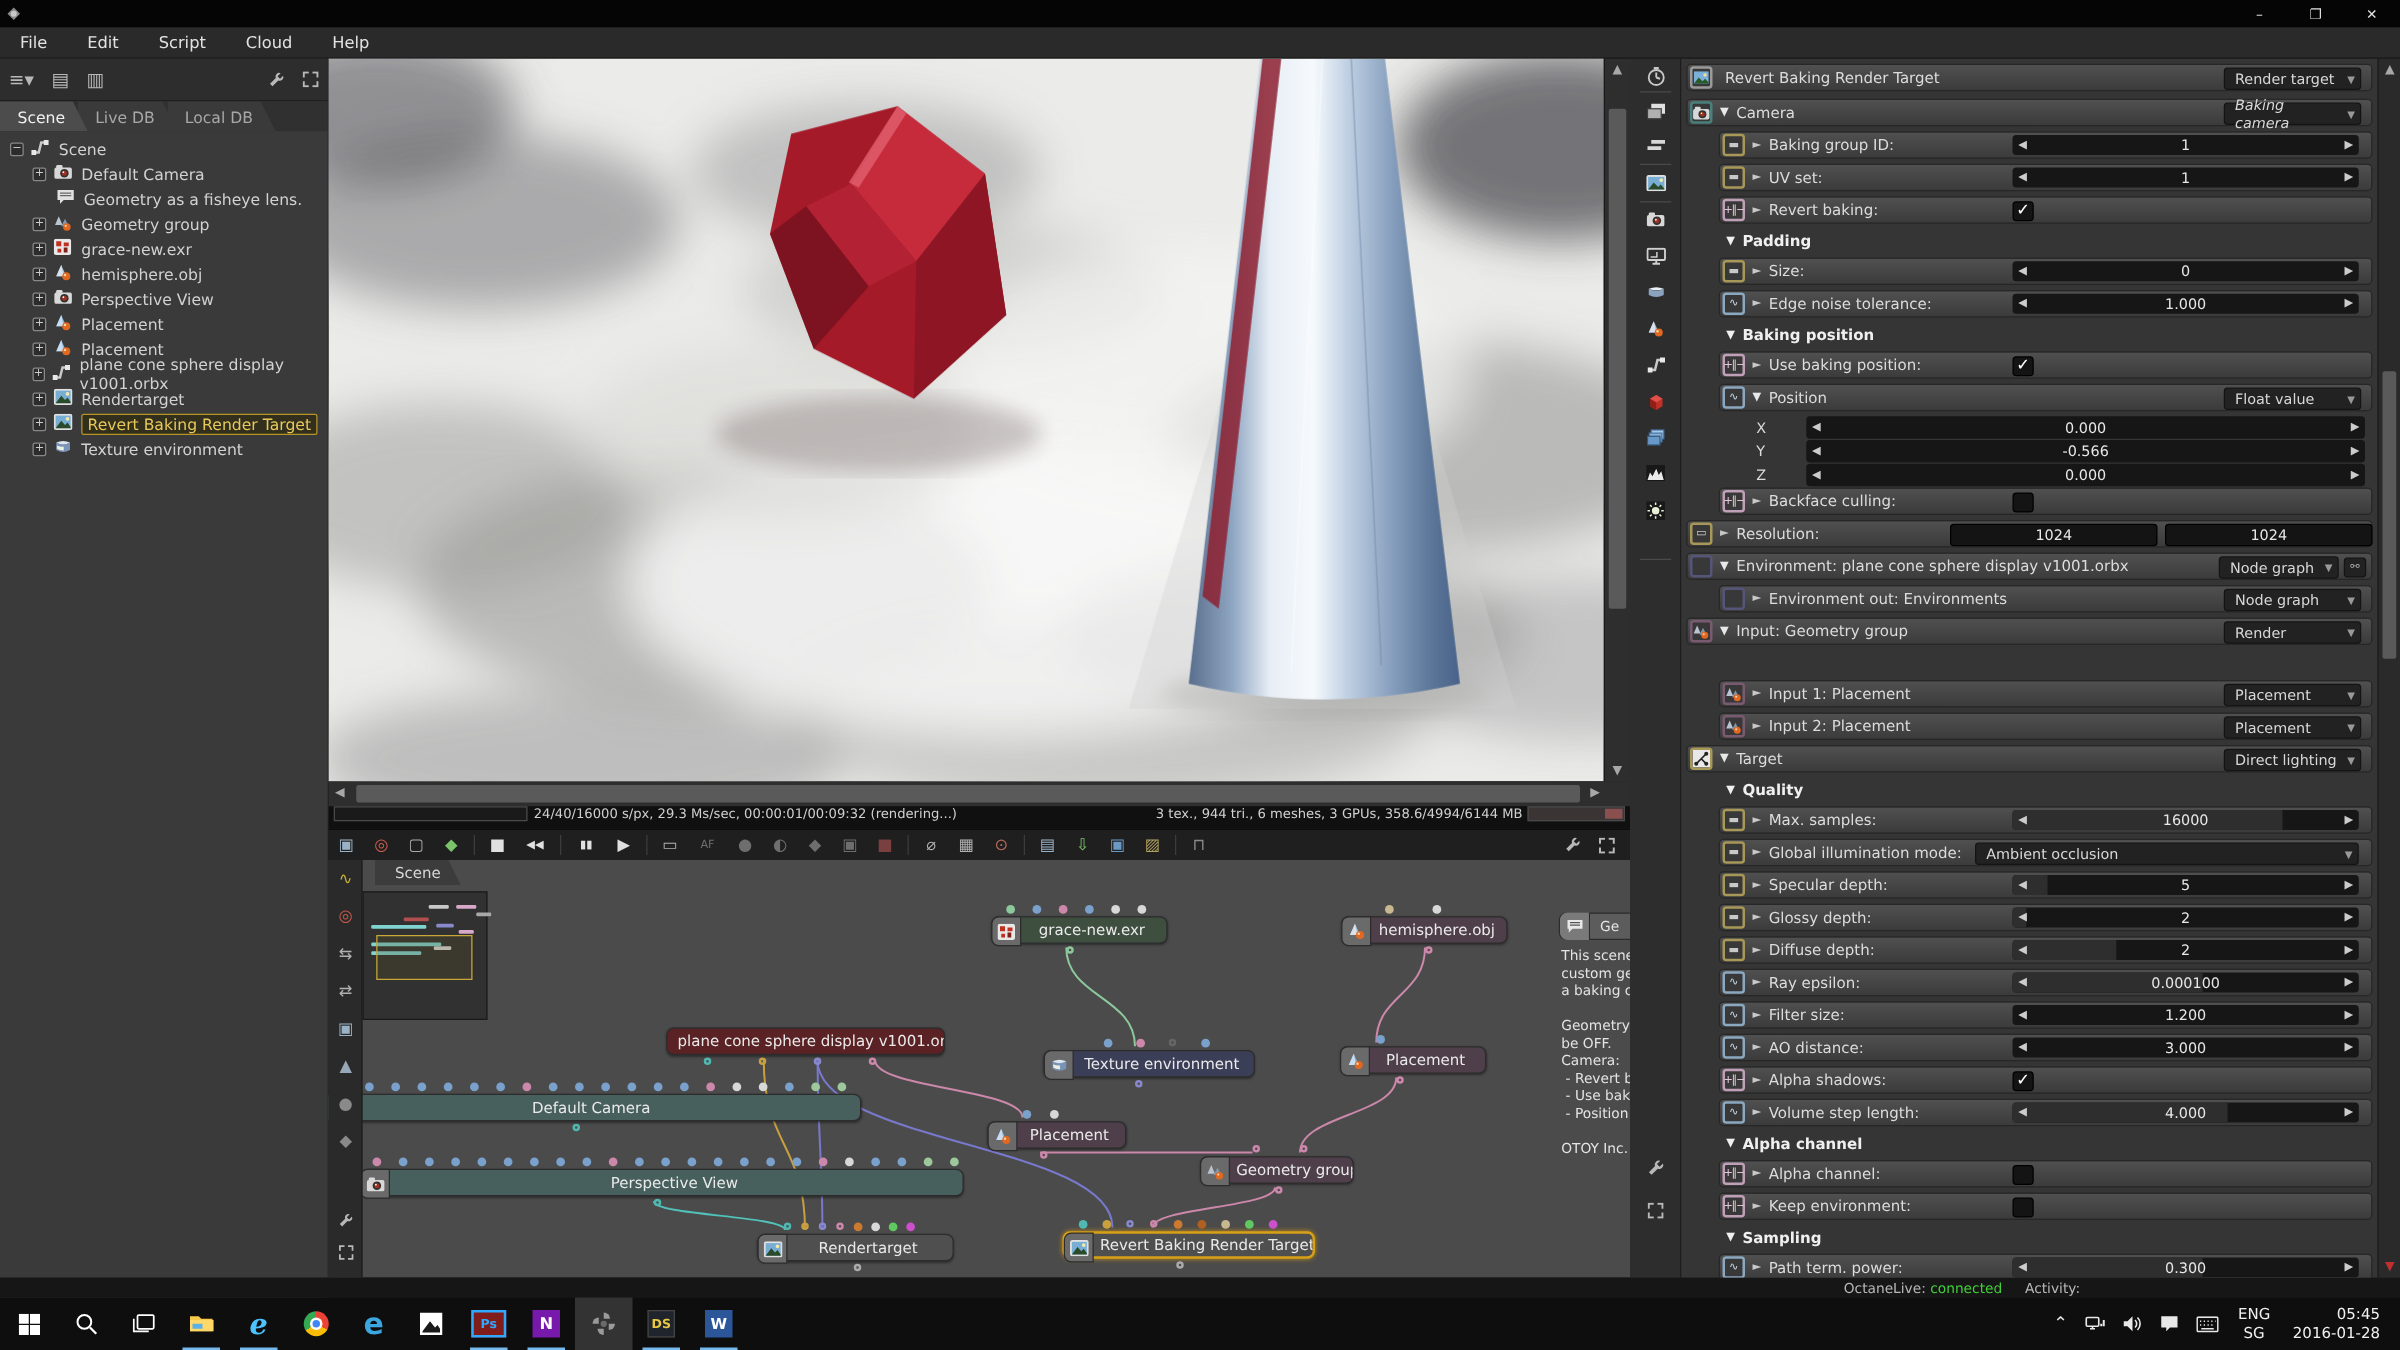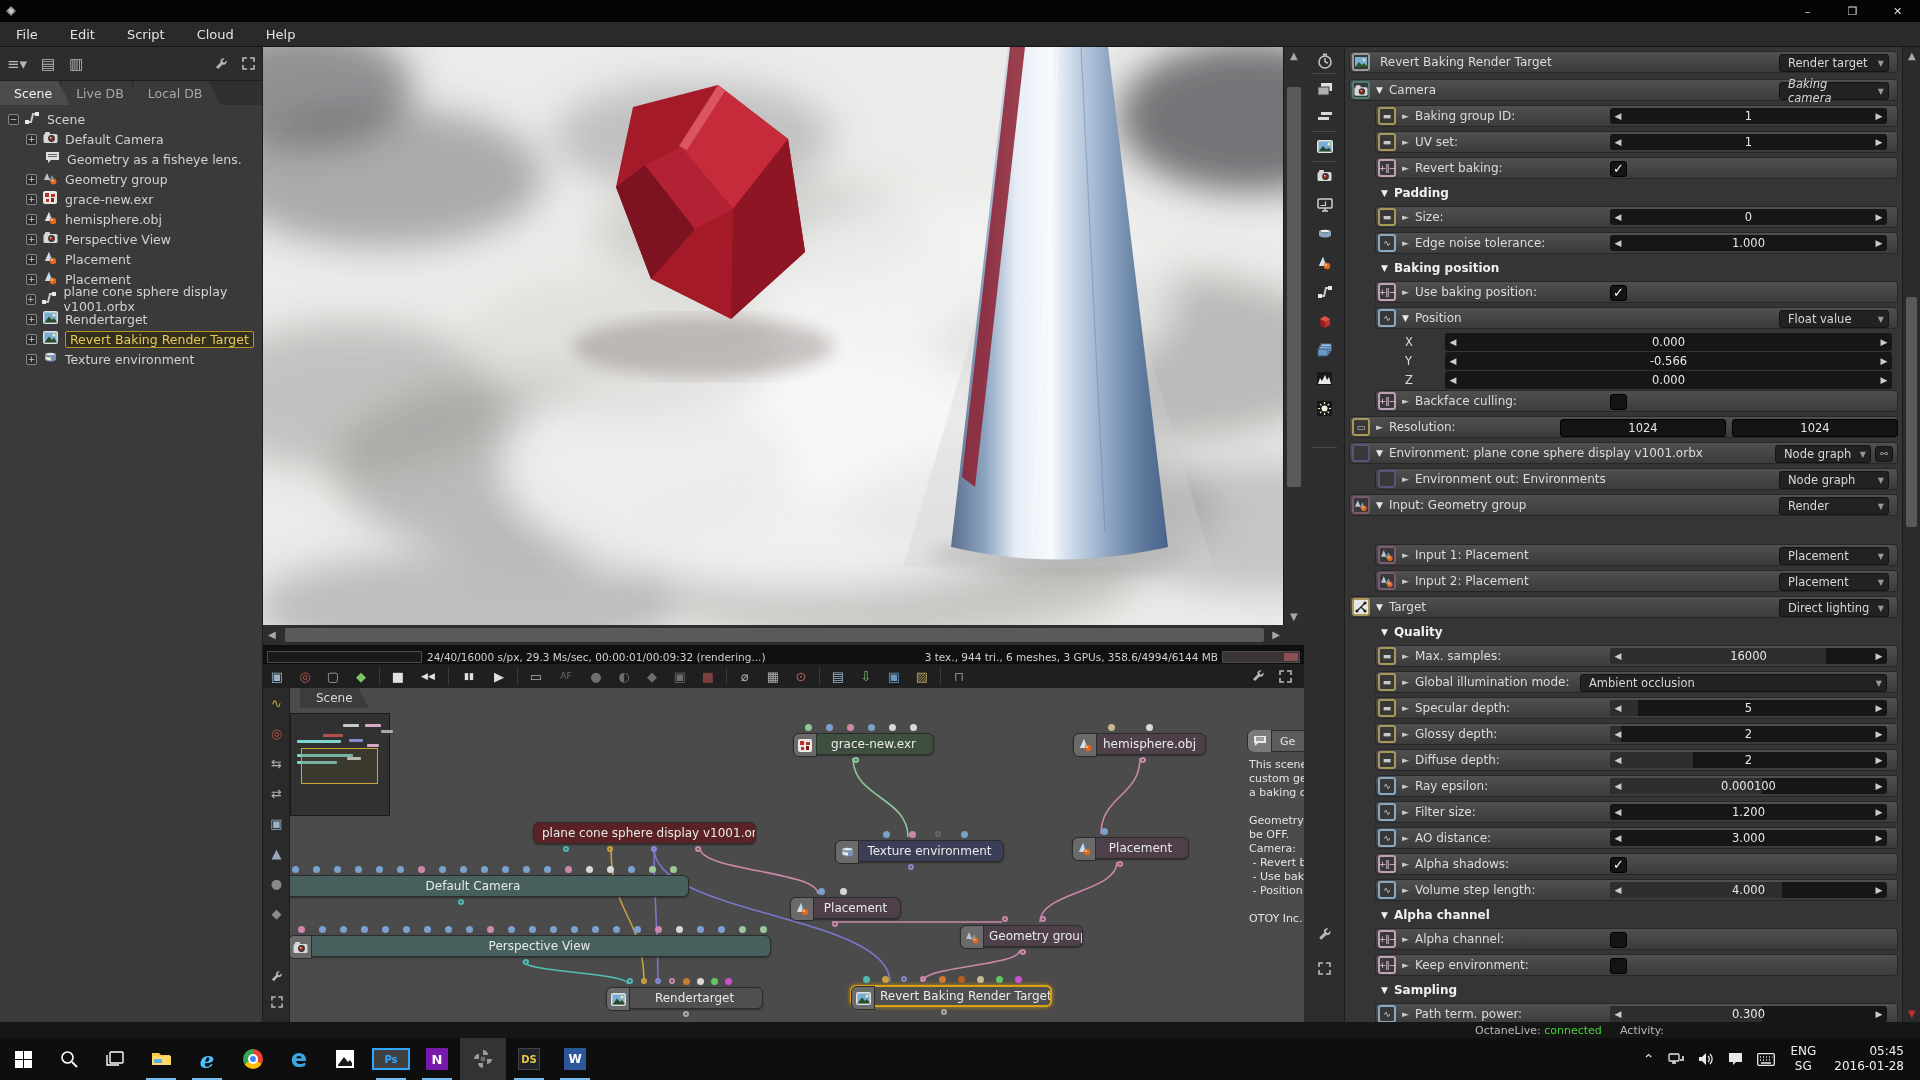--- a/index.html
+++ b/index.html
@@ -31,21 +31,21 @@
   .tree-row .noexp { width:13px; margin-right:6px; }
   .tree-icon { width:16px; height:16px; margin-right:6px; flex:none; }
   .tree-label.selected { color:#e8c85a; background:#32301c; border:1px solid #b59428; border-radius:2px; padding:0 4px; }
   
   #viewport { position:absolute; left:263px; top:47px; width:1020px; height:578px; background:#e9e9e7; overflow:hidden; }
   #vscroll { position:absolute; left:1283px; top:47px; width:21px; height:578px; background:#2e2e2e; border-left:1px solid #1a1a1a; }
   #hscroll { position:absolute; left:263px; top:625px; width:1041px; height:20px; background:#2e2e2e; }
   .sb-arrow { color:#a8a8a8; font-size:10px; position:absolute; }
   .sb-thumb { background:#5a5a5a; border-radius:2px; position:absolute; }
   #statusbar { position:absolute; left:263px; top:645px; width:1041px; height:18px; background:#101010; color:#d0d0d0;
-               font-size:10.5px; display:flex; align-items:flex-end; }
+               font-size:10.5px; display:flex; align-items:flex-start; }
   #progress-box { width:155px; height:12px; border:1px solid #4a4a4a; background:#1a1a1a; margin:0 5px 0 4px; }
   #mem-bar { width:78px; height:12px; border:1px solid #4a4a4a; background:#3a3434; margin:0 4px; position:relative; }
   #mem-thumb { position:absolute; right:1px; top:1px; bottom:1px; width:14px; background:#8a5050; }
   #render-toolbar { position:absolute; left:263px; top:663px; width:1041px; height:25px; background:#1f1f1f;
                     border-top:1px solid #0c0c0c; display:flex; align-items:center; }
   .rtb { font-size:13px; margin:0 6px; color:#b0b0b0; width:16px; text-align:center; flex:none; }
   .rtb-sep { width:1px; height:16px; background:#3c3c3c; margin:0 4px; flex:none; }
   
   #nodegraph { position:absolute; left:263px; top:688px; width:1041px; height:334px; background:#4b4b4b; overflow:hidden; }
   #ng-strip { position:absolute; left:0; top:0; width:27px; height:334px; background:#2a2a2a; border-right:1px solid #1e1e1e; z-index:5; }
@@ -1254,21 +1254,21 @@
       <div class="tb-item">
         <span style="color:#3ca6e0; font-size:24px; font-weight:bold; font-family:'DejaVu Sans',sans-serif;">e</span>
       </div>
       <div class="tb-item">
         <svg width="18" height="18" viewBox="0 0 18 18">
           <rect width="18" height="18" fill="#fff"></rect>
           <path d="M2 15 L8 7 L12 12 L14 10 L16 13 V16 H2 Z" fill="#1a1a1a"></path>
         </svg>
       </div>
       <div class="tb-item">
-        <span style="display:flex; align-items:center; justify-content:center; width:38px; height:22px; background:#404040; border:2px solid #31a8ff; color:#31a8ff; font-size:10px; font-weight:bold;">Ps</span>
+        <span style="display:flex; align-items:center; justify-content:center; width:28px; height:22px; background:#7f1d1d; border:2px solid #31a8ff; color:#31a8ff; font-size:10px; font-weight:bold;">Ps</span>
         <div class="runline"></div>
       </div>
       <div class="tb-item">
         <span style="display:flex; align-items:center; justify-content:center; width:22px; height:22px; background:#7719aa; color:#fff; font-size:13px; font-weight:bold;">N</span>
         <div class="runline"></div>
       </div>
       <div class="tb-item active">
         <svg width="22" height="22" viewBox="0 0 22 22">
           <g fill="#9a9a9a">
             <path d="M11 2 a5 5 0 0 1 5 5 l-5 0 z"></path>

